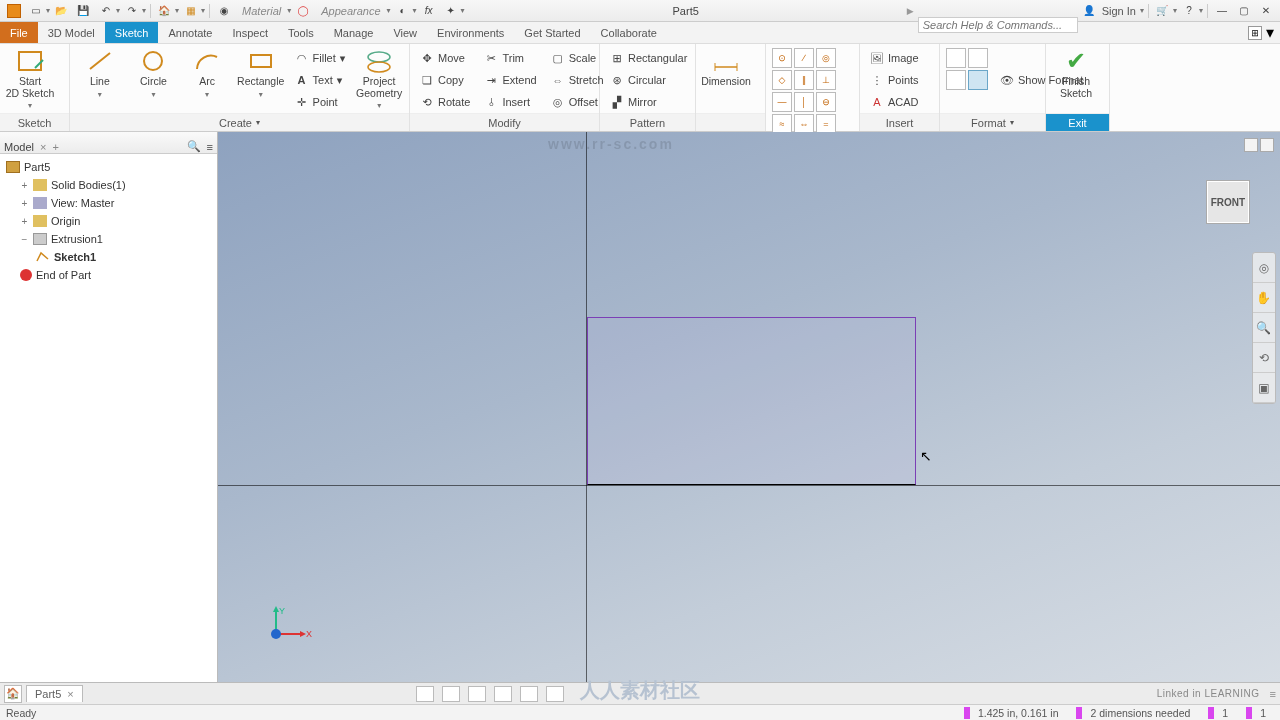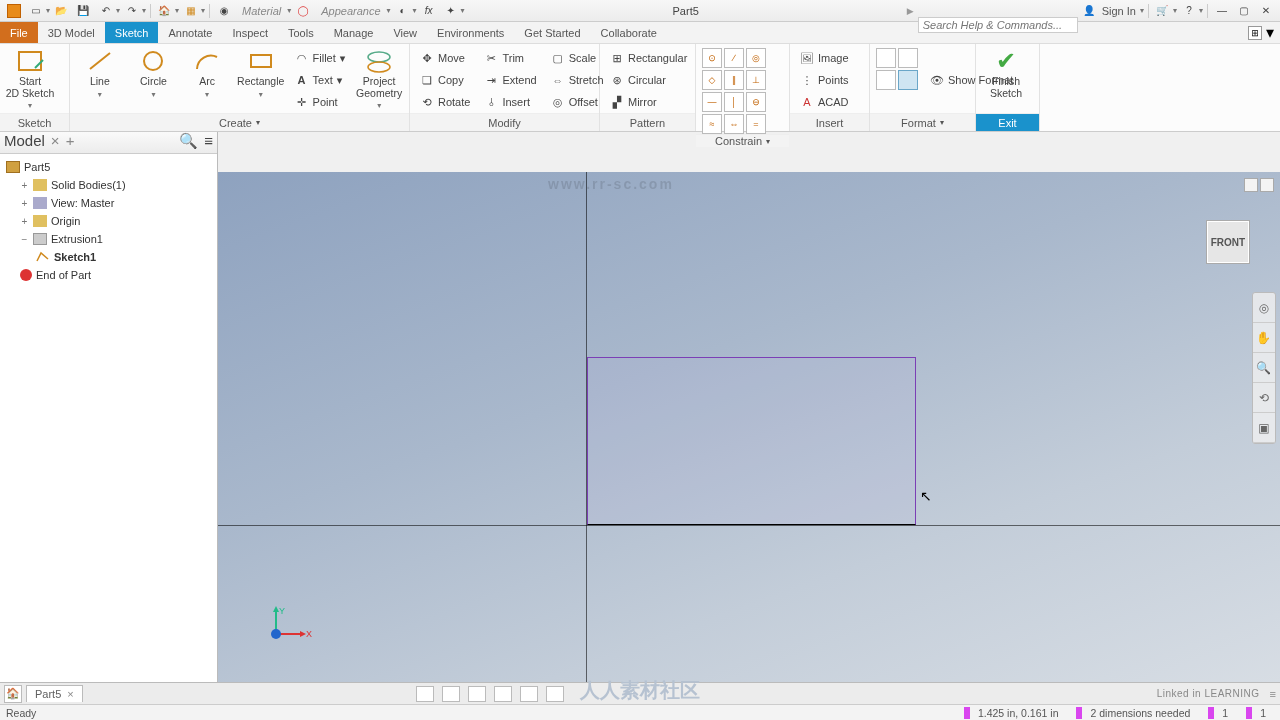--- a/index.html
+++ b/index.html
@@ -37,32 +37,32 @@
 .smallrow .sicon { width:14px; height:14px; display:inline-flex; align-items:center; justify-content:center; }
 .cgrid { display:grid; grid-template-columns: repeat(3, 20px); grid-auto-rows:20px; gap:2px; padding-top:2px; }
 .cgrid .c { border:1px solid #bbb; background:#fff; font-size:9px; color:#c06000; display:flex; align-items:center; justify-content:center; }
 .fgrid { display:grid; grid-template-columns: 20px 20px; grid-auto-rows:20px; gap:2px; padding-top:2px; }
 .fgrid .c { border:1px solid #bbb; background:#fff; }
 .fgrid .c.on { background:#cfe5f2; border-color:#6aa6c8; }
 
 
 .main { display:flex; height: calc(720px - 22px - 22px - 88px - 22px - 16px); }
 .browser { width:218px; background:#fff; border-right:1px solid #bbb; display:flex; flex-direction:column; }
-.browser-tabs { height:22px; background:linear-gradient(#fafafa,#ececec); border-bottom:1px solid #ccc; display:flex; align-items:flex-start; padding:0 4px; gap:6px; font-size:15px; color:#444; }
+.browser-tabs { height:22px; background:linear-gradient(#fafafa,#ececec); border-bottom:1px solid #ccc; display:flex; align-items:flex-end; padding:0 4px; gap:6px; font-size:11px; color:#444; }
 .browser-tabs .spacer { flex:1; }
 .tree { padding:4px 2px; font-size:11px; color:#333; }
 .tree .node { display:flex; align-items:center; height:18px; gap:4px; padding-left:4px; }
 .tree .node.l1 { padding-left:18px; }
 .tree .node.l2 { padding-left:34px; }
 .tree .node .tw { width:9px; text-align:center; color:#777; font-size:10px; }
 .tree .node .ticon { width:14px; height:12px; }
 .tree .node.bold { font-weight:600; }
 
 
-.canvas-wrap { flex:1; position:relative; background: linear-gradient(160deg,#8ea2bf 0%, #a9b8cc 40%, #c3cdd9 70%, #d7dde4 100%); margin-top: 40px; }
+.canvas-wrap { flex:1; position:relative; background: linear-gradient(160deg,#8ea2bf 0%, #a9b8cc 40%, #c3cdd9 70%, #d7dde4 100%); }
 .axis-v { position:absolute; top:0; bottom:0; left:368px; width:1px; background:rgba(0,0,0,0.55); }
 .axis-h { position:absolute; left:0; right:0; top:353px; height:1px; background:rgba(0,0,0,0.55); }
 .sketch-rect { position:absolute; left:369px; top:185px; width:329px; height:168px; background:rgba(180,170,220,0.12); border:1.5px solid #7b3fb5; border-bottom:1.5px solid #000; }
 .cursor { position:absolute; left:702px; top:316px; font-size:14px; color:#000; }
 .viewcube { position:absolute; top:48px; right:30px; width:44px; height:44px; background:#e6e6e6; border:1px solid #aaa; display:flex; align-items:center; justify-content:center; font-size:10px; color:#555; font-weight:bold; box-shadow:0 0 0 1px #fff inset; }
 .vc-controls { position:absolute; right:6px; top:6px; display:flex; gap:2px; }
 .vc-controls .c { width:14px; height:14px; border:1px solid #aaa; background:#f4f4f4; }
 .navbar { position:absolute; right:4px; top:120px; width:24px; background:rgba(240,240,240,0.8); border:1px solid #bbb; border-radius:3px; display:flex; flex-direction:column; }
 .navbar .n { height:30px; border-bottom:1px solid #ccc; display:flex; align-items:center; justify-content:center; font-size:12px; color:#666; }
 .triad { position:absolute; left:44px; bottom:38px; width:50px; height:40px; }
@@ -301,20 +301,35 @@
           </div>
         <div class="smallrow">
             <span class="sicon">▞</span>
             <span>Mirror</span>
           </div>
       </div>
     </div>
     <div class="panel-title">Pattern</div>
   </div>
 
+  <div class="panel" style="width:70px">
+    <div class="panel-body">
+      <div class="bigbtn">
+          <div class="bicon">
+            <svg width="30" height="24">
+              <line x1="4" y1="18" x2="26" y2="18" stroke="#d08a1e" stroke-width="1.5"></line>
+              <line x1="4" y1="14" x2="4" y2="22" stroke="#d08a1e"></line>
+              <line x1="26" y1="14" x2="26" y2="22" stroke="#d08a1e"></line>
+            </svg>
+          </div>
+          <div class="blabel">Dimension</div>
+        </div>
+    </div>
+    <div class="panel-title"></div>
+  </div>
 
   <div class="panel" style="width:94px">
     <div class="panel-body">
       <div class="cgrid">
         <div class="c">⊙</div>
         <div class="c">∕</div>
         <div class="c">◎</div>
         <div class="c">◇</div>
         <div class="c">∥</div>
         <div class="c">⊥</div>

